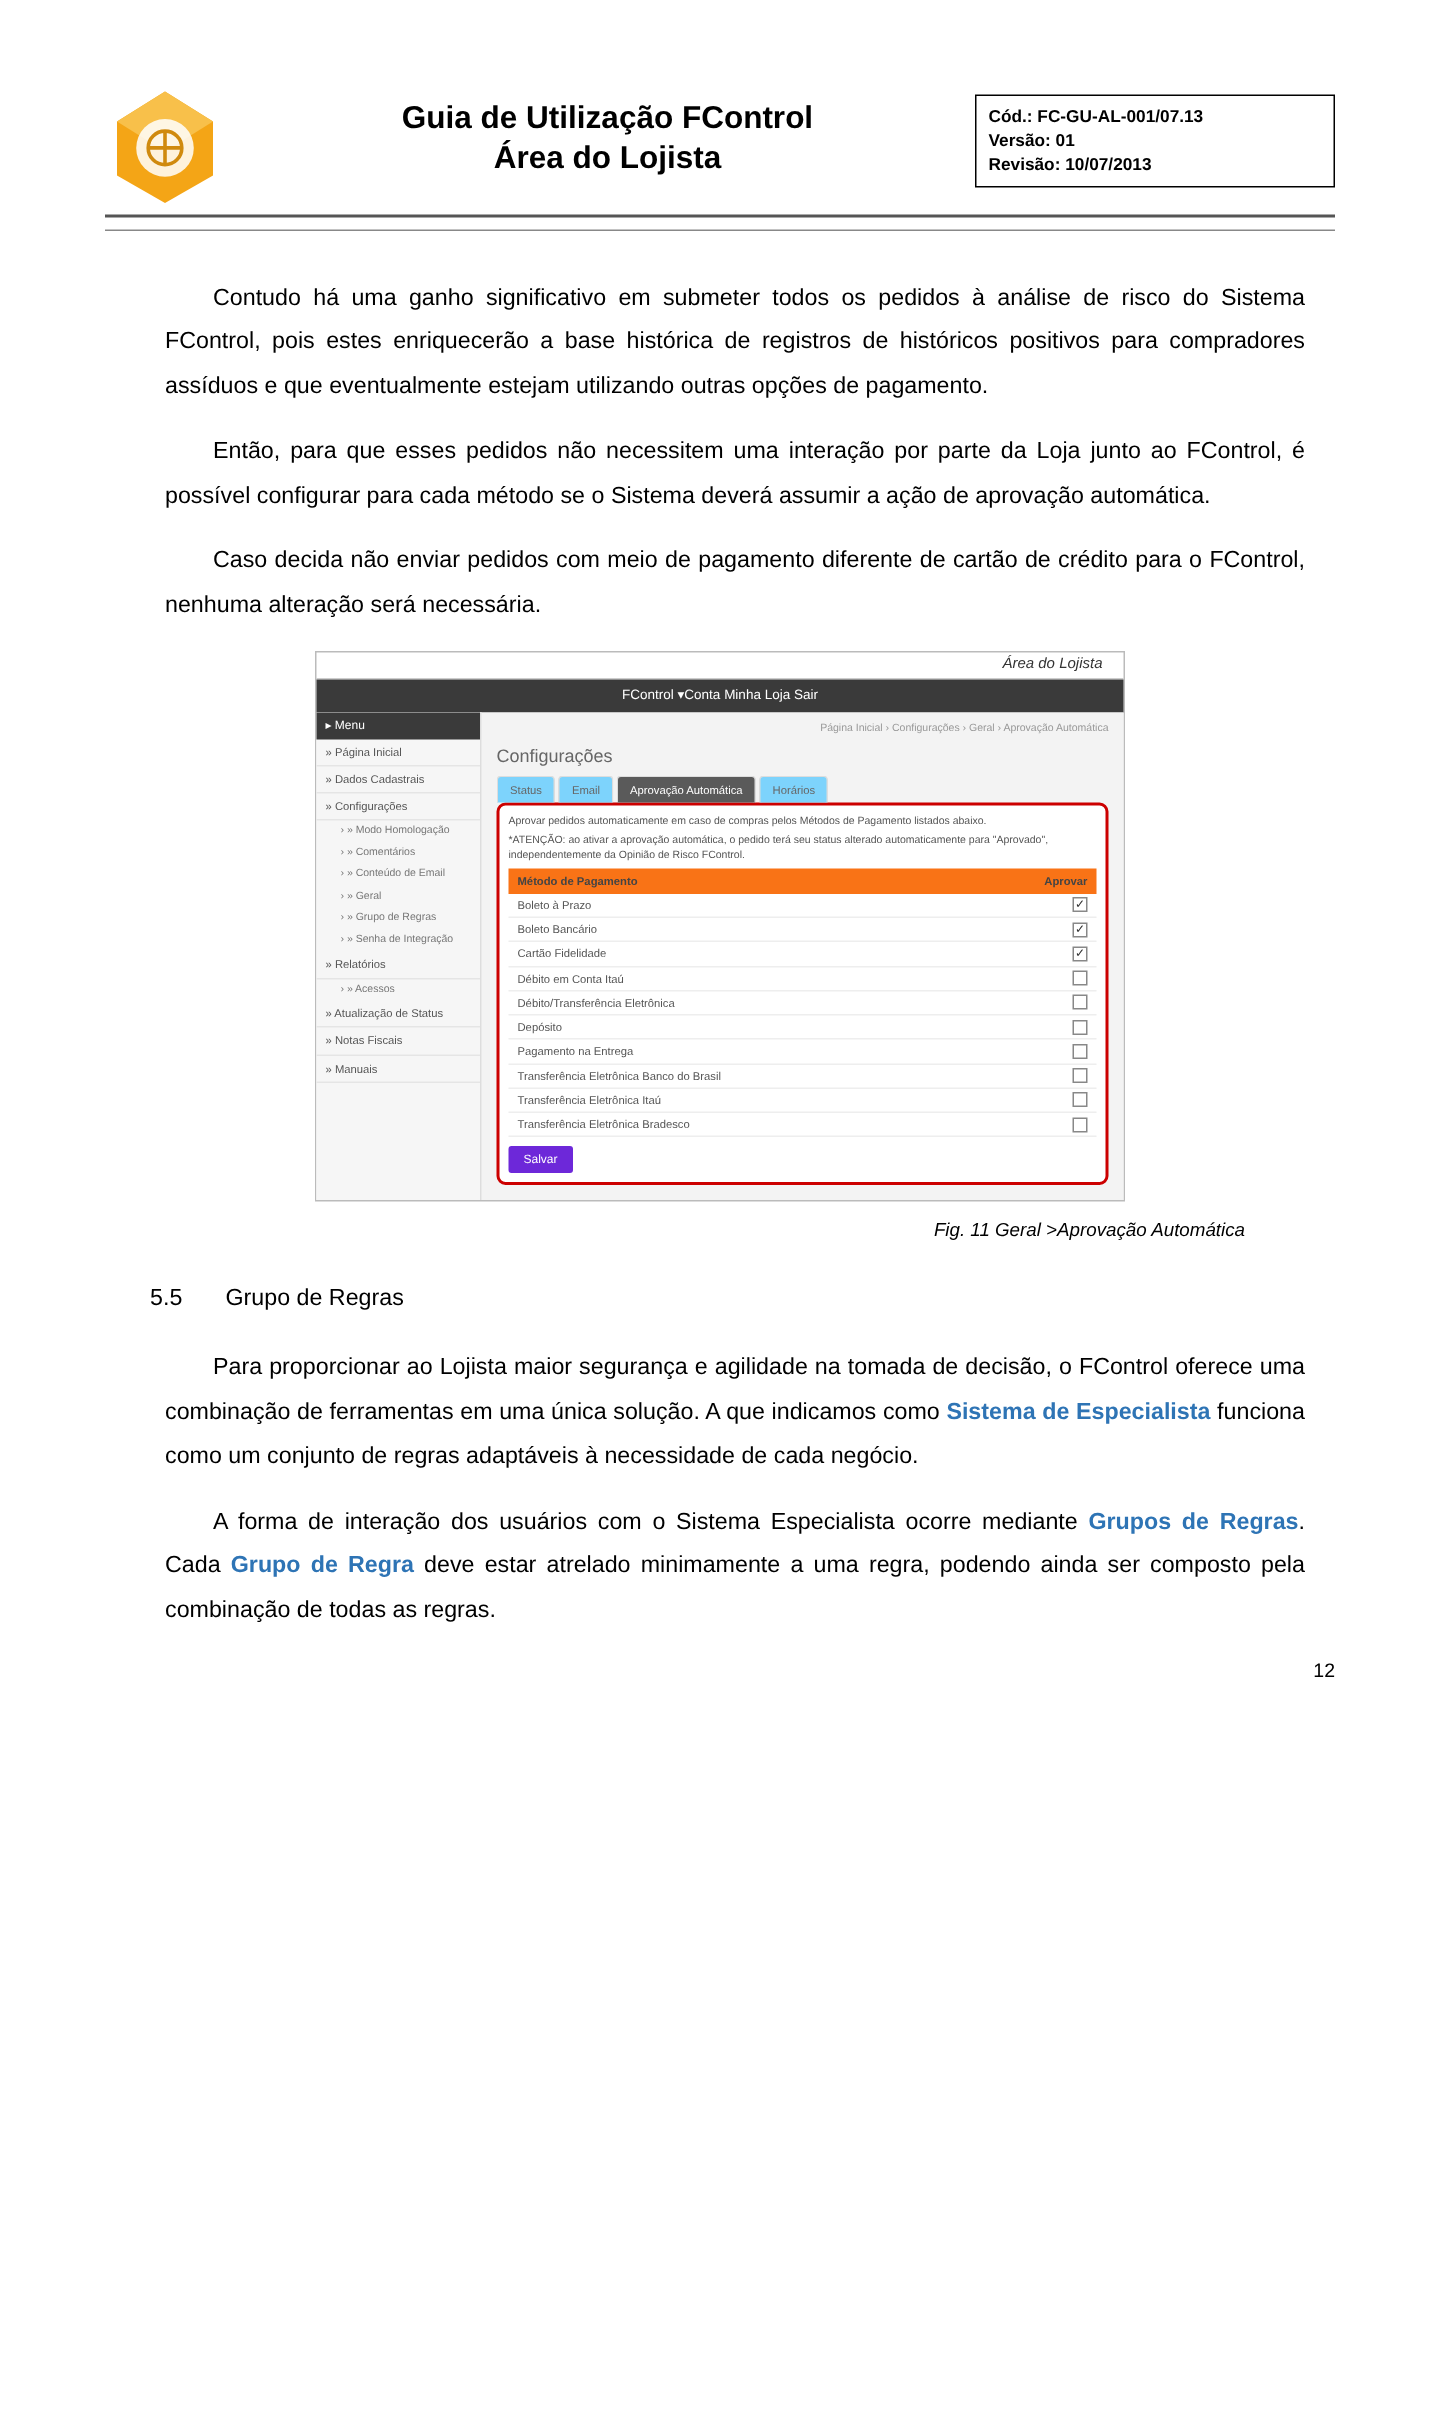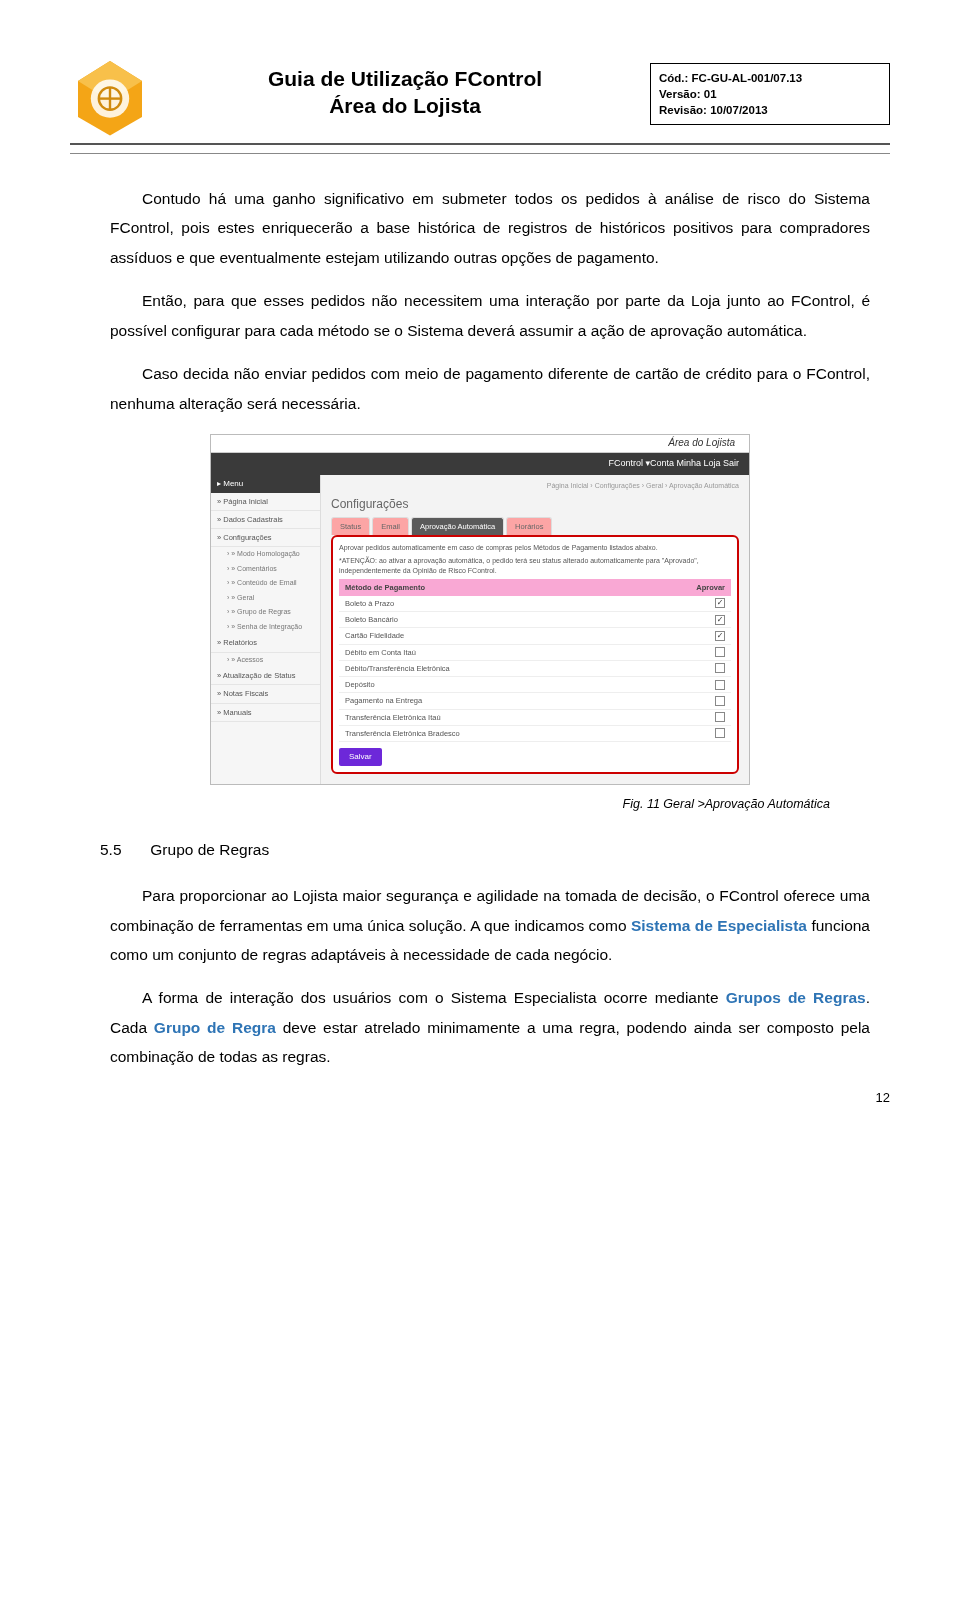--- a/index.html
+++ b/index.html
@@ -75,40 +75,40 @@
     gap: 4px;
   }
   .ss-logo {
     display:inline-block; width:14px; height:14px; background:#f4a516; border-radius:2px;
   }
   .ss-brand { font-weight:bold; font-size:11px; color:#444; letter-spacing:0.5px; }
   .ss-area {
     text-align:right; padding:0 14px 2px 0; font-style:italic; font-size:10px; color:#333; border-bottom:1px solid #ccc;
   }
   .ss-bar {
-    background:#3a3a3a; color:#fff; padding:4px 10px; font-size:9px; display:flex; justify-content:flex-end;
+    background:#3a3a3a; color:#fff; padding:4px 10px; font-size:9px; display:flex; justify-content:center;
   }
   .ss-body { display:flex; background:#f3f3f3; }
   .ss-side {
     width:110px; background:#f6f6f6; border-right:1px solid #ddd; font-size:7.5px; color:#555;
   }
   .ss-side-h { background:#3a3a3a; color:#fff; padding:3px 6px; font-size:8px; }
   .ss-side-item { padding:3px 6px; border-bottom:1px solid #e5e5e5; }
   .ss-side-sub { padding:2px 6px 2px 16px; color:#777; font-size:7px; }
   .ss-main { flex:1; padding:6px 10px 10px 10px; position:relative; }
   .ss-main-title { font-size:12px; color:#666; margin-bottom:4px; }
   .ss-crumb { text-align:right; font-size:7px; color:#999; margin-bottom:4px; }
   .ss-tabs { display:flex; gap:2px; margin-bottom:0; }
-  .ss-tab { background:#fca5a5; padding:3px 8px; font-size:7.5px; color:#666; border:1px solid #ddd; border-bottom:none; border-radius:3px 3px 0 0; }
+  .ss-tab { background:#7dd3fc; padding:3px 8px; font-size:7.5px; color:#666; border:1px solid #ddd; border-bottom:none; border-radius:3px 3px 0 0; }
   .ss-tab.active { background:#5a5a5a; color:#fff; }
   .ss-panel {
     border:2px solid #c00; border-radius:6px; background:#fff; padding:6px;
   }
   .ss-note { font-size:7px; color:#555; margin-bottom:4px; line-height:1.3; }
-  .ss-th { background:#f9a8d4; display:flex; padding:3px 6px; font-weight:bold; font-size:7.5px; }
+  .ss-th { background:#f97316; display:flex; padding:3px 6px; font-weight:bold; font-size:7.5px; }
   .ss-th .c1 { flex:1; }
   .ss-tr { display:flex; padding:2px 6px; border-bottom:1px solid #eee; font-size:7.5px; align-items:center; }
   .ss-tr .c1 { flex:1; color:#555; }
   .ss-cb { width:10px; height:10px; border:1px solid #888; background:#fff; display:inline-block; }
   .ss-cb.on::after { content:"✓"; font-size:8px; line-height:8px; color:#333; display:block; text-align:center; }
   .ss-btn { display:inline-block; background:#6d28d9; color:#fff; padding:3px 10px; font-size:8px; border-radius:2px; margin-top:6px; }
 
   .caption {
     text-align: right;
     font-style: italic;
@@ -221,20 +221,24 @@
               </div>
               <div class="ss-tr">
                 <span class="c1">Depósito</span>
                 <span class="ss-cb"></span>
               </div>
               <div class="ss-tr">
                 <span class="c1">Pagamento na Entrega</span>
                 <span class="ss-cb"></span>
               </div>
               <div class="ss-tr">
+                <span class="c1">Transferência Eletrônica Banco do Brasil</span>
+                <span class="ss-cb"></span>
+              </div>
+              <div class="ss-tr">
                 <span class="c1">Transferência Eletrônica Itaú</span>
                 <span class="ss-cb"></span>
               </div>
               <div class="ss-tr">
                 <span class="c1">Transferência Eletrônica Bradesco</span>
                 <span class="ss-cb"></span>
               </div>
             </div>
           <span class="ss-btn">Salvar</span>
         </div>

